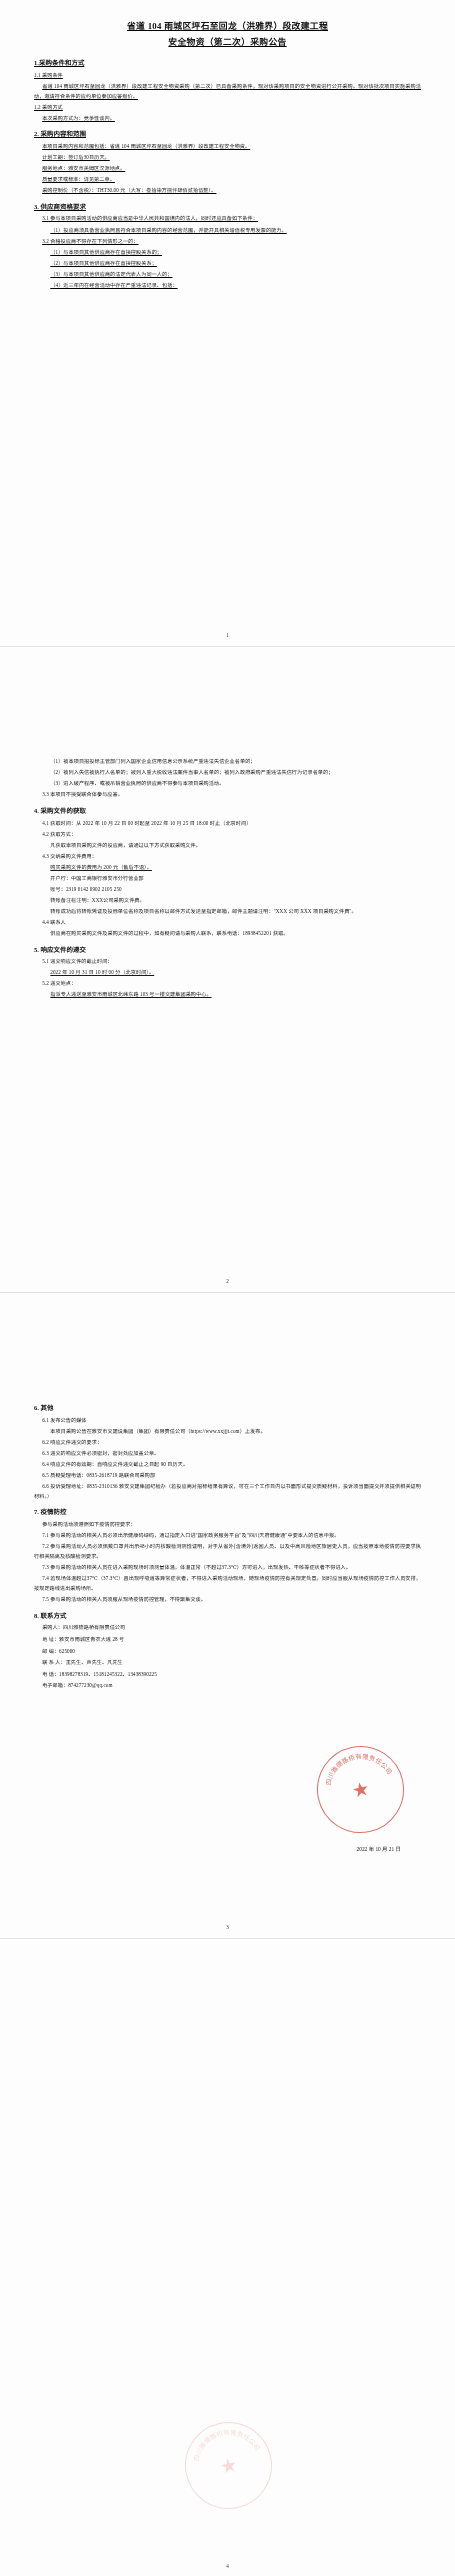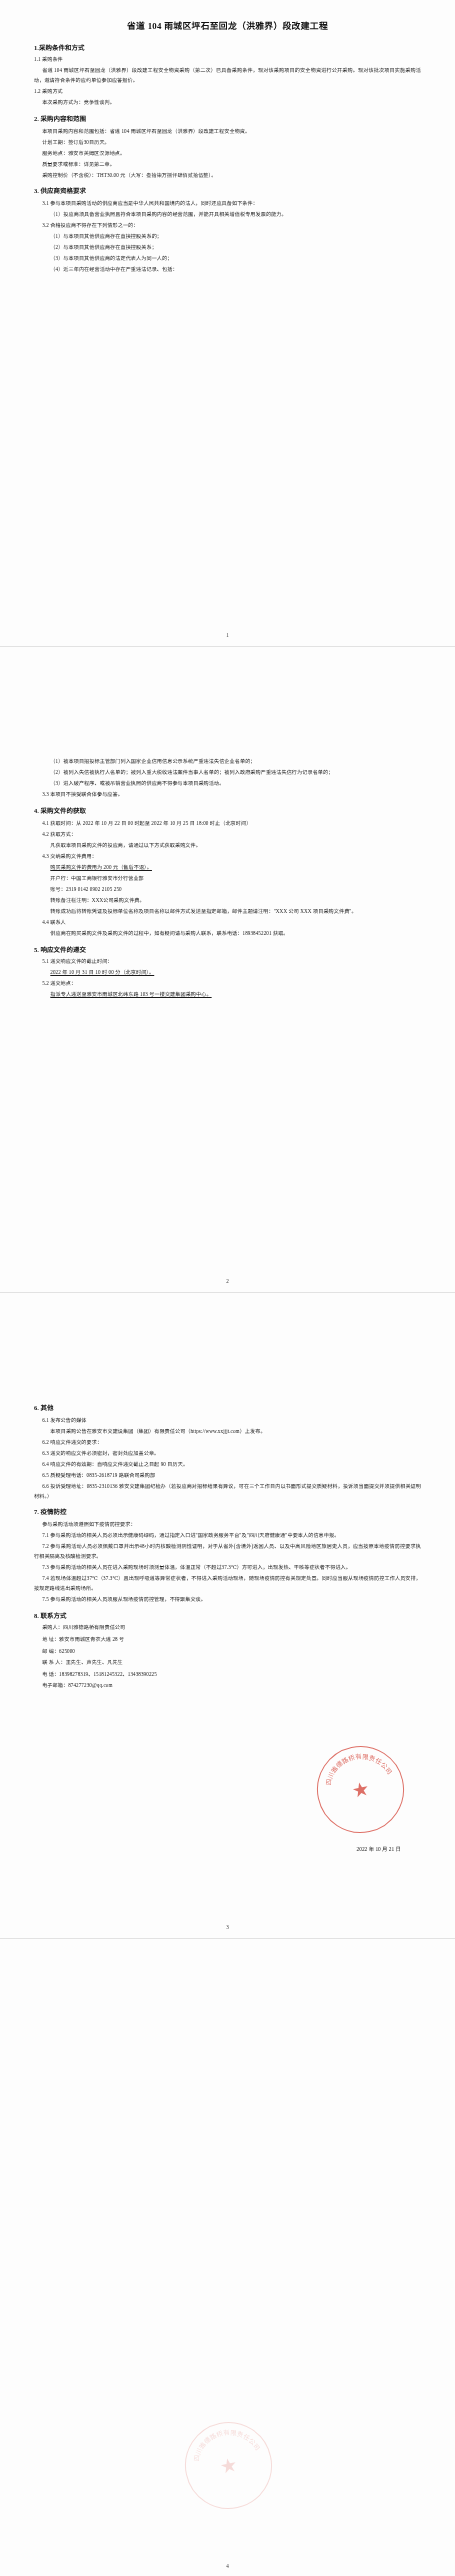--- a/index.html
+++ b/index.html
@@ -7,21 +7,21 @@
   body{font-family:"Liberation Sans","DejaVu Sans",sans-serif;}
   .page-wrap{width:455px;margin:0 auto;background:#e9e9ea;}
   .sheet{
     position:relative;
     width:455px;
     background:#fdfdfd;
     box-sizing:border-box;
     padding:19.4px 34px 17px 34px;
     margin:0;
   }
-  .sheet.sheet1{height:646px;}
+  .sheet.sheet1{height:646px;text-decoration:underline;}
   .sheet.sheet2{height:646px;}
   .sheet.sheet3{height:646px;}
   .sheet.sheet4{height:639px;}
   .sheet + .sheet{border-top:0.6px solid #e2e2e2;}
 
   .doc-title{
     text-align:center;
     font-family:"Liberation Serif","DejaVu Serif",serif;
     font-weight:bold;
     font-size:8.8px;
@@ -98,20 +98,21 @@
   .contact-block p{margin:0 0 1.7px 0;}
 </style>
 </head>
 <body>
 
 <div class="page-wrap">
 
   <div class="sheet sheet1">
     <div class="doc-title">
       <div>省道 104 雨城区坪石至回龙（洪雅界）段改建工程</div>
+      <div>安全物资（第二次）采购公告</div>
     </div>
 
     <div class="sec-head">1.采购条件和方式</div>
     <p class="para">1.1 采购条件</p>
     <p class="para indent">省道 104 雨城区坪石至回龙（洪雅界）段改建工程安全物资采购（第二次）已具备采购条件，现对该采购项目的安全物资进行公开采购。现对该批次项目实施采购活动，邀请符合条件的应约单位参加应答报价。</p>
     <p class="para">1.2 采购方式</p>
     <p class="para indent">本次采购方式为：竞争性谈判。</p>
 
     <div class="sec-head">2. 采购内容和范围</div>
     <p class="para indent">本项目采购内容和范围包括：省道 104 雨城区坪石至回龙（洪雅界）段改建工程安全物资。</p>

